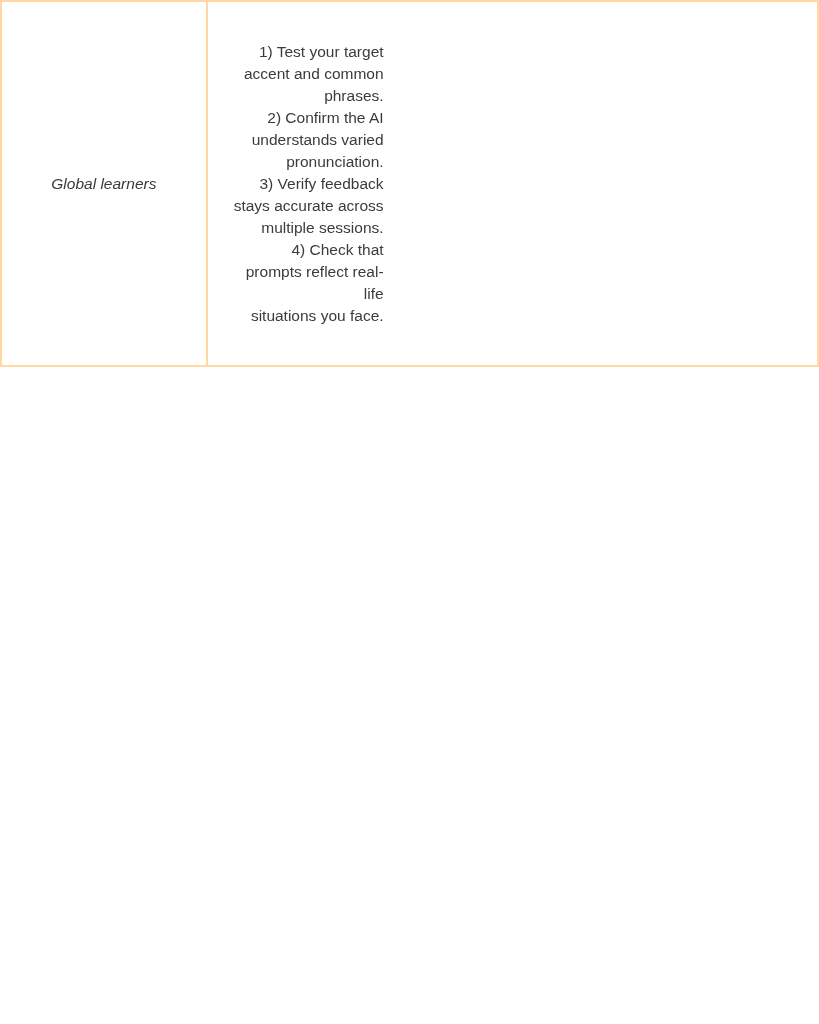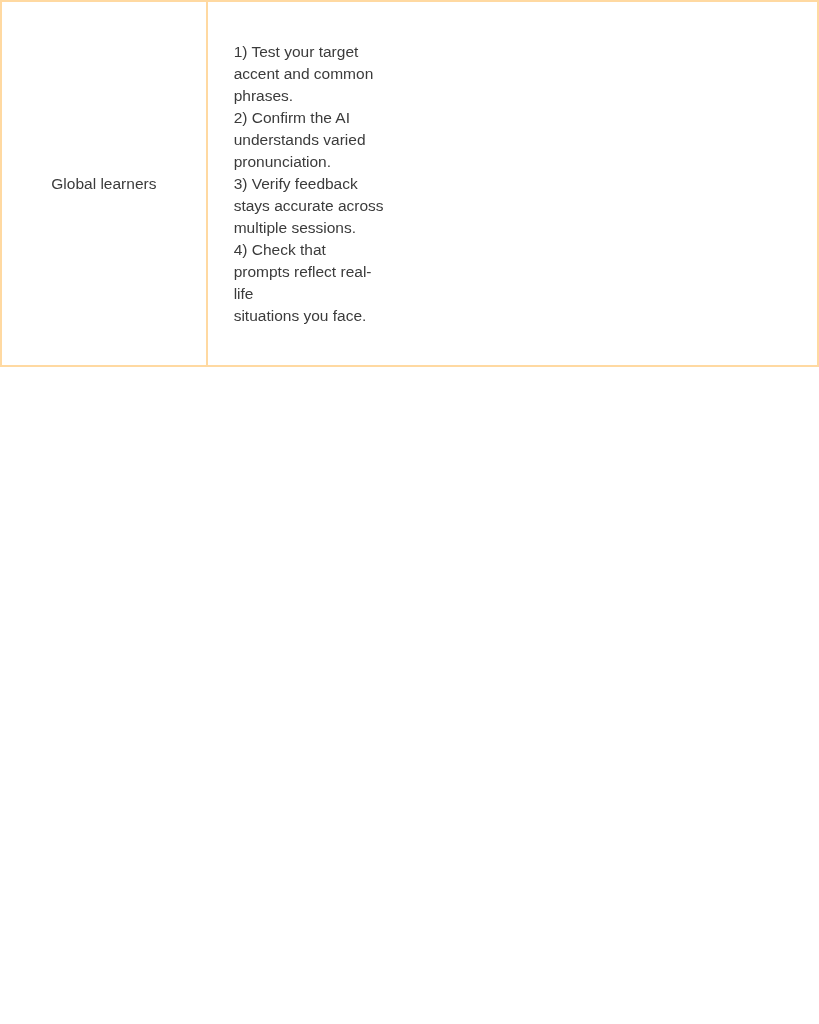--- a/index.html
+++ b/index.html
@@ -26,32 +26,32 @@
     display: grid;
     grid-template-columns: repeat(4, 1fr);
     border: 2px solid var(--border-color);
     background: #fff;
   }
   .cell {
     border-left: 2px solid var(--border-color);
     display: flex;
     align-items: center;
     justify-content: center;
-    text-align: left;
+    text-align: right;
     padding: 10px 24px;
     overflow: hidden;
   }
   .cell:first-child { border-left: none; }
   .cell-text {
     white-space: pre-line;
     font-size: 15.5px;
     line-height: 22px;
     color: var(--text-color);
   }
-  .italic { }
+  .italic { font-style: italic; }
 </style>
 </head>
 <body>
 
 <div class="page">
   <div class="table-row">
     <div class="cell">
       <span class="cell-text italic">Global learners</span>
     </div>
     <div class="cell">

